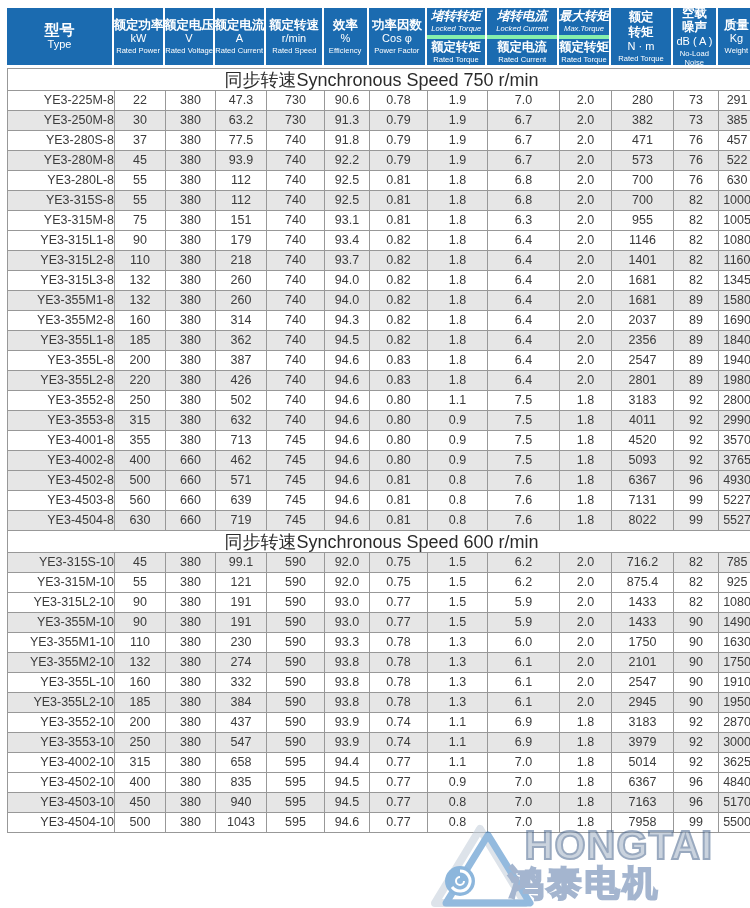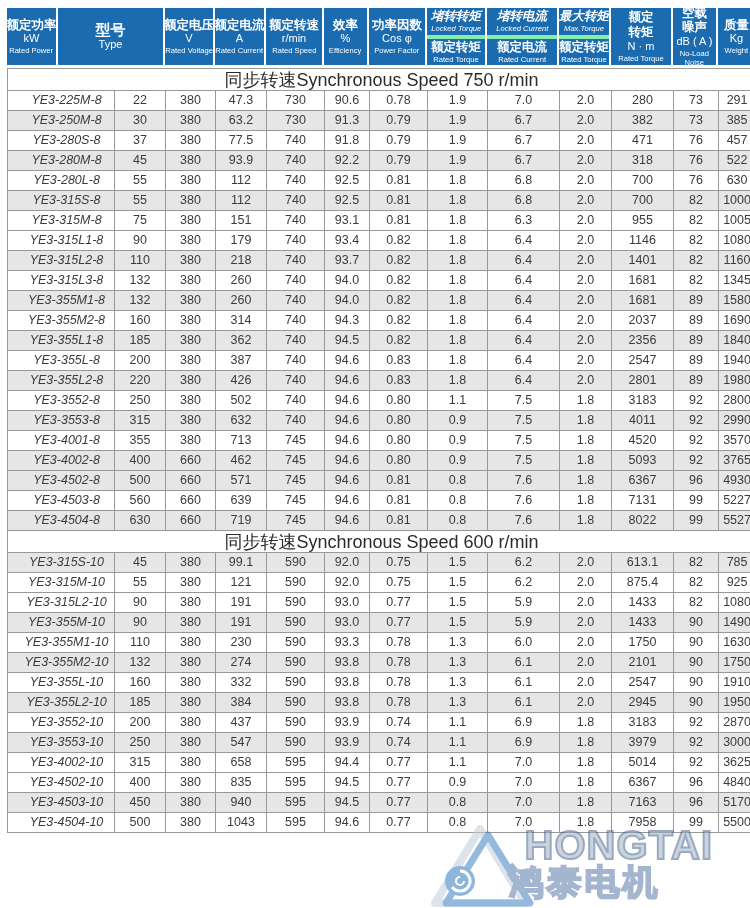--- a/index.html
+++ b/index.html
@@ -31,52 +31,52 @@
   .hmid{font-size:11px;line-height:1.25;white-space:nowrap;}
   .hen{font-size:8px;line-height:1.15;white-space:nowrap;transform:scale(.95);}
 
   
   table{border-collapse:collapse;table-layout:fixed;width:736px;border:1px solid #7d7d7d;}
   td{
     border:1px solid #989898;height:19px;padding:0;text-align:center;
     font-size:12.5px;color:#3b3b3b;line-height:1;overflow:hidden;white-space:nowrap;
   }
   tr.shaded td{background:#e6e6e6;}
-  td.model{text-align:center;padding-left:11px;font-style:italic;}
+  td.model{text-align:right;padding-left:11px;}
   tr.section td{height:21px;background:#fff;font-size:18px;color:#2b2b2b;}
 
   
   .watermark{
     position:absolute;right:37px;bottom:0;display:flex;align-items:flex-start;
     opacity:.55;pointer-events:none;
   }
   .wm-text{margin-left:-10px;margin-top:4px;}
   .wm-en{
     font-size:40px;font-weight:800;letter-spacing:1px;line-height:.9;
     color:#9fb0c4;-webkit-text-stroke:2px #47648c;
   }
   .wm-zh{
     font-size:35px;font-weight:800;letter-spacing:3px;margin:2px 0 0 -16px;
-    color:#cdd6e2;-webkit-text-stroke:2px #5a7aa8;line-height:1;font-family:Liberation Serif, serif;
+    color:#cdd6e2;-webkit-text-stroke:2px #5a7aa8;line-height:1;
   }
 </style>
 </head>
 <body>
 
 <div class="page">
 
   <div class="hrow" id="hdr">
+      <div class="hcell c0 type">
+        <div class="hzh">型号</div>
+        <div class="hmid">Type</div>
+      </div>
       <div class="hcell c1">
         <div class="hzh">额定功率</div>
         <div class="hmid">kW</div>
         <div class="hen">Rated Power</div>
-      </div>
-      <div class="hcell c0 type">
-        <div class="hzh">型号</div>
-        <div class="hmid">Type</div>
       </div>
       <div class="hcell c2">
         <div class="hzh">额定电压</div>
         <div class="hmid">V</div>
         <div class="hen">Rated Voltage</div>
       </div>
       <div class="hcell c3">
         <div class="hzh">额定电流</div>
         <div class="hmid">A</div>
         <div class="hen">Rated Current</div>
@@ -215,21 +215,21 @@
           <td class="model">YE3-280M-8</td>
           <td>45</td>
           <td>380</td>
           <td>93.9</td>
           <td>740</td>
           <td>92.2</td>
           <td>0.79</td>
           <td>1.9</td>
           <td>6.7</td>
           <td>2.0</td>
-          <td>318</td>
+          <td>573</td>
           <td>76</td>
           <td>522</td>
         </tr>
         <tr>
           <td class="model">YE3-280L-8</td>
           <td>55</td>
           <td>380</td>
           <td>112</td>
           <td>740</td>
           <td>92.5</td>
@@ -503,21 +503,21 @@
           <td class="model">YE3-315S-10</td>
           <td>45</td>
           <td>380</td>
           <td>99.1</td>
           <td>590</td>
           <td>92.0</td>
           <td>0.75</td>
           <td>1.5</td>
           <td>6.2</td>
           <td>2.0</td>
-          <td>613.1</td>
+          <td>716.2</td>
           <td>82</td>
           <td>785</td>
         </tr>
         <tr>
           <td class="model">YE3-315M-10</td>
           <td>55</td>
           <td>380</td>
           <td>121</td>
           <td>590</td>
           <td>92.0</td>

